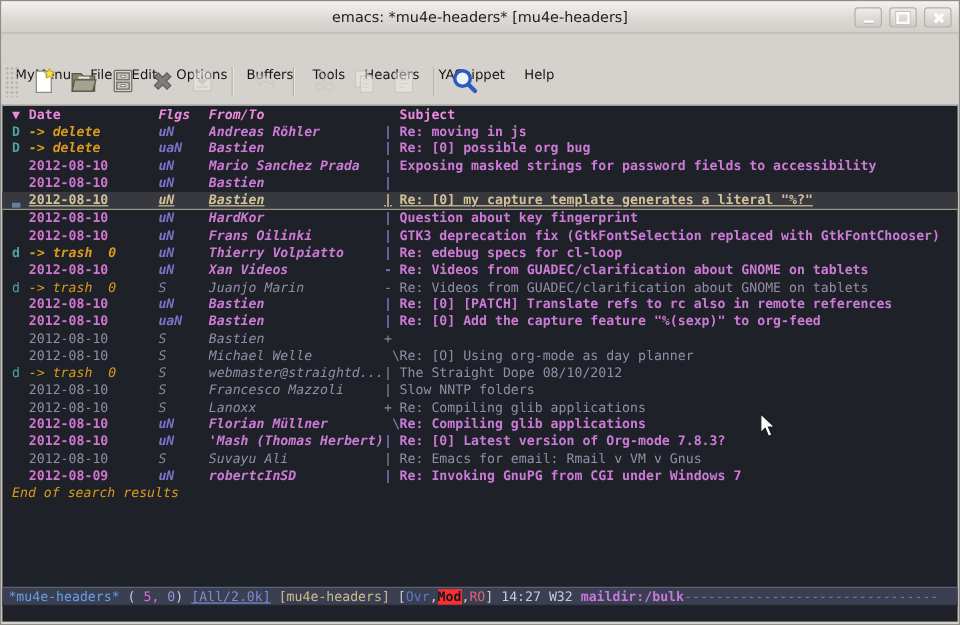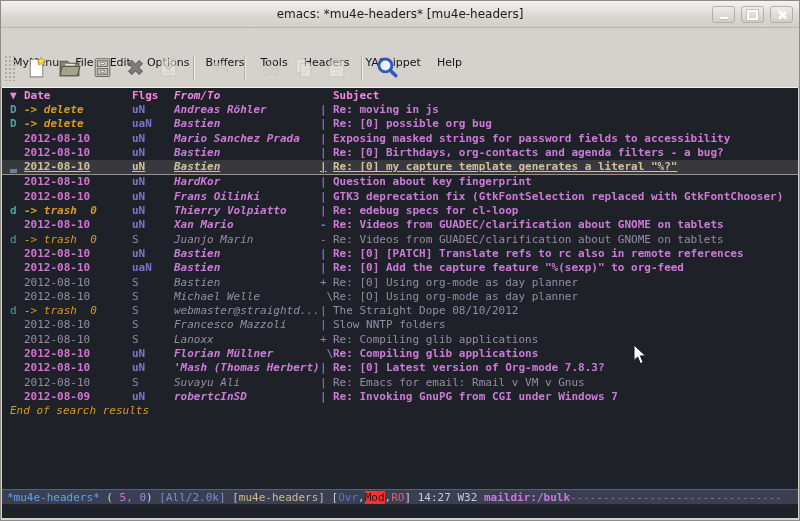--- a/index.html
+++ b/index.html
@@ -39,21 +39,21 @@
   
   .buffer{
     position:absolute;left:1px;right:1px;top:86px;bottom:2px;
     background:#1e2128;border-top:1px solid #f4f3f1;
     font-family:"DejaVu Sans Mono",monospace;font-size:11px;color:#958da6;
   }
   .hline,.row,.endline{height:14.3px;line-height:14.3px;display:flex;white-space:pre;padding-left:8px;}
   .hline{height:15px;line-height:15px;color:#ee8ade;font-weight:bold;}
   .c-mark{width:14px;flex:none;}
   .c-date{width:108px;flex:none;}
-  .c-flags{width:42px;flex:none;}
+  .c-flags{width:42px;flex:none;font-style:italic;}
   .c-from{width:146px;flex:none;overflow:hidden;font-style:italic;}
   .c-prefix{width:13px;flex:none;}
   .c-subject{flex:1;overflow:hidden;}
   .row .c-mark{color:#4fa4a4;}
   .row.unread{color:#d076d0;font-weight:bold;}
   .row.unread .c-subject,.row.unread .c-from{color:#cb7bd6;}
   .row.unread .c-flags,.row.unread .c-prefix{color:#7d72c9;}
   .row.read{color:#958da6;font-weight:normal;}
   .row.read .c-flags,.row.read .c-prefix{color:#8d86a0;}
   .row .c-date.action{color:#d99a1e;font-style:italic;}
@@ -65,24 +65,24 @@
   
   .modeline{
     position:absolute;left:1px;right:1px;top:488px;height:16px;line-height:16px;
     background:#3a3f52;border-top:1px solid #5a6078;border-bottom:1px solid #23262f;
     font-family:"DejaVu Sans Mono",monospace;font-size:11px;color:#c6ccdb;
     white-space:pre;overflow:hidden;padding-left:5px;box-sizing:border-box;
   }
   .ml-buffer-name{color:#64a0e8;font-weight:normal;}
   .ml-pink{color:#e06cd0;}
   .ml-violet{color:#9d8fd8;}
-  .ml-position{color:#7f8ccf;}
+  .ml-position{color:#7f8ccf;text-decoration:underline;}
   .ml-major-mode{color:#cdbd8e;}
   .ml-minor-ovr{color:#5b79c9;}
-  .ml-modified{color:#16181d;background:#ff2f2f;font-weight:normal;}
+  .ml-modified{color:#16181d;background:#ff2f2f;font-weight:bold;}
   .ml-readonly{color:#e0607a;}
   .ml-maildir{color:#c678dd;font-weight:bold;text-align:right;}
   .ml-dashes{color:#9f6b9f;}
   .ml-default{color:#c6ccdb;}
   
   .mouse-cursor{position:absolute;left:632px;top:343px;width:14px;height:21px;z-index:9;}
 </style>
 </head>
 <body>
 
@@ -209,30 +209,30 @@
       </span>
     </button>
   </div>
 
 <div class="buffer">
   <div class="hline"><span class="c-mark">▼</span><span class="c-date">Date</span><span class="c-flags">Flgs</span><span class="c-from">From/To</span><span class="c-prefix"></span><span class="c-subject">Subject</span></div>
   <div id="rows">
       <div class="row unread"><span class="c-mark">D</span><span class="c-date action">-&gt; delete</span><span class="c-flags">uN</span><span class="c-from">Andreas Röhler</span><span class="c-prefix">|</span><span class="c-subject">Re: moving in js</span></div>
       <div class="row unread"><span class="c-mark">D</span><span class="c-date action">-&gt; delete</span><span class="c-flags">uaN</span><span class="c-from">Bastien</span><span class="c-prefix">|</span><span class="c-subject">Re: [0] possible org bug</span></div>
       <div class="row unread"><span class="c-mark"></span><span class="c-date">2012-08-10</span><span class="c-flags">uN</span><span class="c-from">Mario Sanchez Prada</span><span class="c-prefix">|</span><span class="c-subject">Exposing masked strings for password fields to accessibility</span></div>
-      <div class="row unread"><span class="c-mark"></span><span class="c-date">2012-08-10</span><span class="c-flags">uN</span><span class="c-from">Bastien</span><span class="c-prefix">|</span><span class="c-subject">Re: [0] Birthdays, org-contacts and agenda filters - a bug?</span></div>
+      <div class="row unread"><span class="c-mark"></span><span class="c-date">2012-08-10</span><span class="c-flags">uN</span><span class="c-from">Bastien</span><span class="c-prefix">|</span></div>
       <div class="row current"><span class="c-mark"></span><span class="c-date">2012-08-10</span><span class="c-flags">uN</span><span class="c-from">Bastien</span><span class="c-prefix">|</span><span class="c-subject">Re: [0] my capture template generates a literal "%?"</span><span class="text-cursor"></span></div>
       <div class="row unread"><span class="c-mark"></span><span class="c-date">2012-08-10</span><span class="c-flags">uN</span><span class="c-from">HardKor</span><span class="c-prefix">|</span><span class="c-subject">Question about key fingerprint</span></div>
       <div class="row unread"><span class="c-mark"></span><span class="c-date">2012-08-10</span><span class="c-flags">uN</span><span class="c-from">Frans Oilinki</span><span class="c-prefix">|</span><span class="c-subject">GTK3 deprecation fix (GtkFontSelection replaced with GtkFontChooser)</span></div>
       <div class="row unread"><span class="c-mark">d</span><span class="c-date action">-&gt; trash  0</span><span class="c-flags">uN</span><span class="c-from">Thierry Volpiatto</span><span class="c-prefix">|</span><span class="c-subject">Re: edebug specs for cl-loop</span></div>
-      <div class="row unread"><span class="c-mark"></span><span class="c-date">2012-08-10</span><span class="c-flags">uN</span><span class="c-from">Xan Mario</span><span class="c-prefix">-</span><span class="c-subject">Re: Videos from GUADEC/clarification about GNOME on tablets</span></div>
+      <div class="row unread"><span class="c-mark"></span><span class="c-date">2012-08-10</span><span class="c-flags">uN</span><span class="c-from">Xan Videos</span><span class="c-prefix">-</span><span class="c-subject">Re: Videos from GUADEC/clarification about GNOME on tablets</span></div>
       <div class="row read"><span class="c-mark">d</span><span class="c-date action">-&gt; trash  0</span><span class="c-flags">S</span><span class="c-from">Juanjo Marin</span><span class="c-prefix">-</span><span class="c-subject">Re: Videos from GUADEC/clarification about GNOME on tablets</span></div>
       <div class="row unread"><span class="c-mark"></span><span class="c-date">2012-08-10</span><span class="c-flags">uN</span><span class="c-from">Bastien</span><span class="c-prefix">|</span><span class="c-subject">Re: [0] [PATCH] Translate refs to rc also in remote references</span></div>
       <div class="row unread"><span class="c-mark"></span><span class="c-date">2012-08-10</span><span class="c-flags">uaN</span><span class="c-from">Bastien</span><span class="c-prefix">|</span><span class="c-subject">Re: [0] Add the capture feature "%(sexp)" to org-feed</span></div>
-      <div class="row read"><span class="c-mark"></span><span class="c-date">2012-08-10</span><span class="c-flags">S</span><span class="c-from">Bastien</span><span class="c-prefix">+</span><span class="c-subject">Re: [0] Using org-mode as day planner</span></div>
+      <div class="row read"><span class="c-mark"></span><span class="c-date">2012-08-10</span><span class="c-flags">S</span><span class="c-from">Bastien</span><span class="c-prefix">+</span></div>
       <div class="row read"><span class="c-mark"></span><span class="c-date">2012-08-10</span><span class="c-flags">S</span><span class="c-from">Michael Welle</span><span class="c-prefix"> \</span><span class="c-subject">Re: [O] Using org-mode as day planner</span></div>
       <div class="row read"><span class="c-mark">d</span><span class="c-date action">-&gt; trash  0</span><span class="c-flags">S</span><span class="c-from">webmaster@straightd...</span><span class="c-prefix">|</span><span class="c-subject">The Straight Dope 08/10/2012</span></div>
       <div class="row read"><span class="c-mark"></span><span class="c-date">2012-08-10</span><span class="c-flags">S</span><span class="c-from">Francesco Mazzoli</span><span class="c-prefix">|</span><span class="c-subject">Slow NNTP folders</span></div>
       <div class="row read"><span class="c-mark"></span><span class="c-date">2012-08-10</span><span class="c-flags">S</span><span class="c-from">Lanoxx</span><span class="c-prefix">+</span><span class="c-subject">Re: Compiling glib applications</span></div>
       <div class="row unread"><span class="c-mark"></span><span class="c-date">2012-08-10</span><span class="c-flags">uN</span><span class="c-from">Florian Müllner</span><span class="c-prefix"> \</span><span class="c-subject">Re: Compiling glib applications</span></div>
       <div class="row unread"><span class="c-mark"></span><span class="c-date">2012-08-10</span><span class="c-flags">uN</span><span class="c-from">'Mash (Thomas Herbert)</span><span class="c-prefix">|</span><span class="c-subject">Re: [0] Latest version of Org-mode 7.8.3?</span></div>
       <div class="row read"><span class="c-mark"></span><span class="c-date">2012-08-10</span><span class="c-flags">S</span><span class="c-from">Suvayu Ali</span><span class="c-prefix">|</span><span class="c-subject">Re: Emacs for email: Rmail v VM v Gnus</span></div>
       <div class="row unread"><span class="c-mark"></span><span class="c-date">2012-08-09</span><span class="c-flags">uN</span><span class="c-from">robertcInSD</span><span class="c-prefix">|</span><span class="c-subject">Re: Invoking GnuPG from CGI under Windows 7</span></div>
     </div>
   <div class="endline">End of search results</div>

